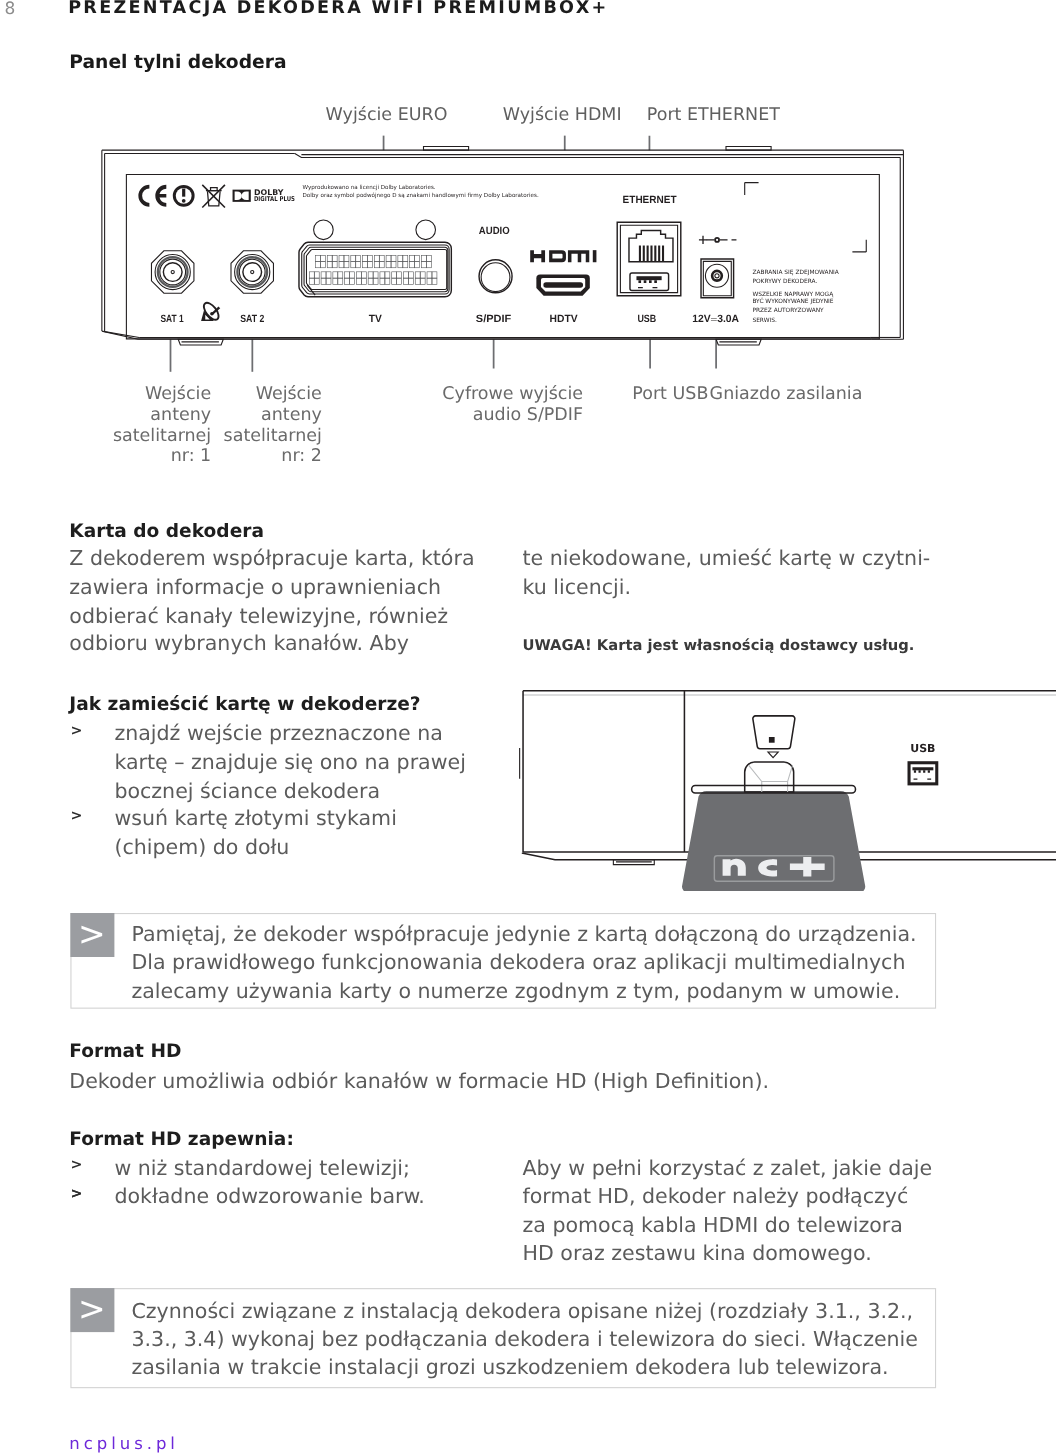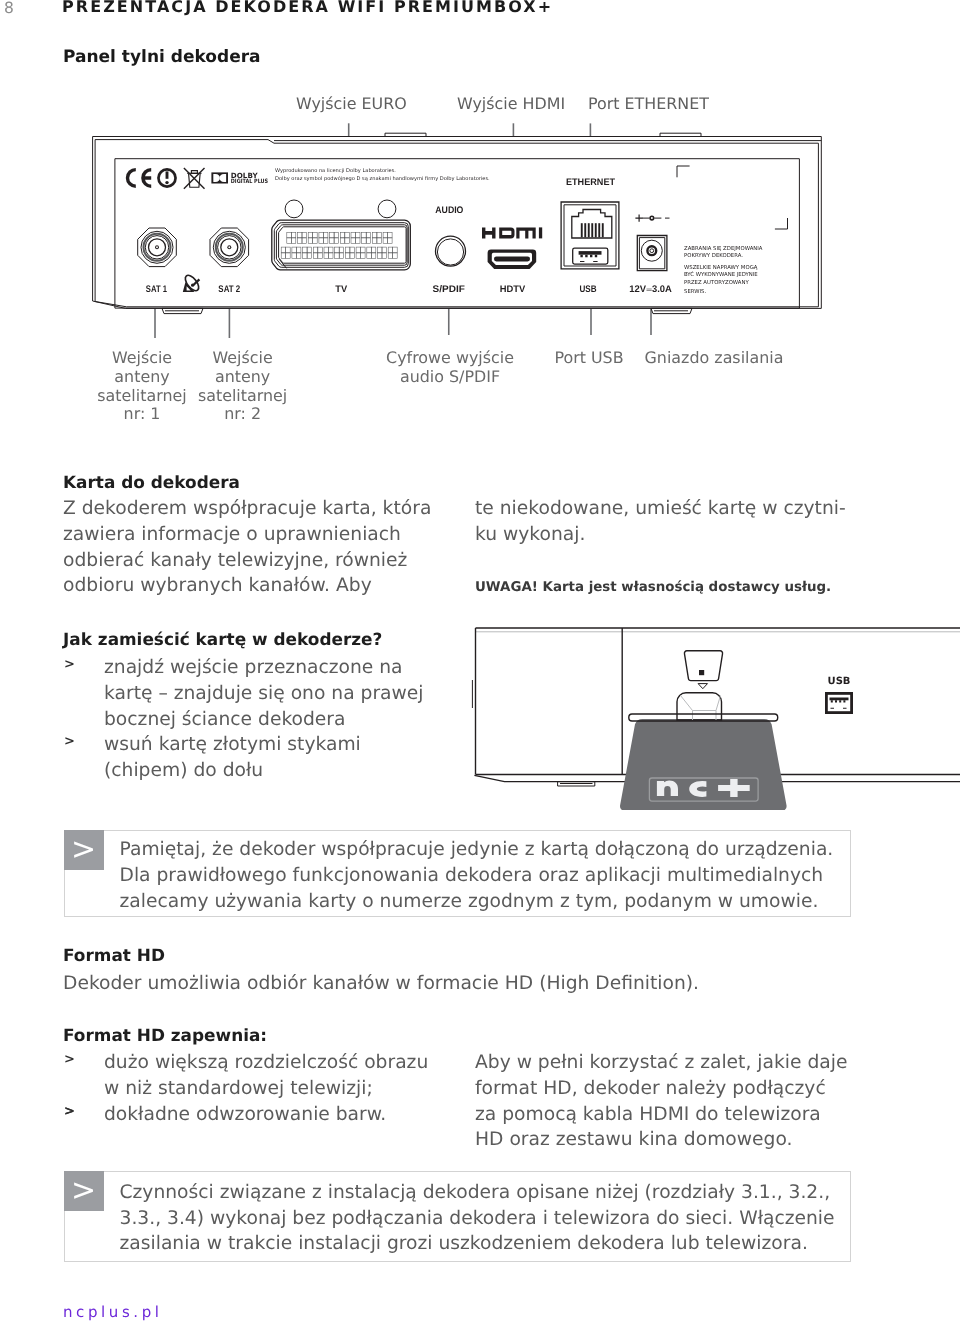--- a/index.html
+++ b/index.html
@@ -9,21 +9,21 @@
   
   .pagenum{position:absolute;left:4px;top:-1px;font-size:15.5px;color:#8c8c8c;letter-spacing:0px;}
   .runhead{position:absolute;left:62px;top:-3px;font-size:16px;color:#1c1c1c;font-weight:700;letter-spacing:2.05px;white-space:nowrap;}
 
   .h1{position:absolute;left:63px;top:47px;font-size:17px;font-weight:700;color:#1a1a1a;}
 
   
   .calltop{position:absolute;font-size:15.9px;color:#5f5f5f;white-space:nowrap;text-align:center;}
 
   
-  .callbot{position:absolute;font-size:15.9px;color:#6a6a6a;text-align:center;line-height:18.75px;white-space:nowrap;}
+  .callbot{position:absolute;font-size:15.9px;color:#6a6a6a;text-align:right;line-height:18.75px;white-space:nowrap;}
 
   
   .sec-h{position:absolute;font-size:16.9px;font-weight:700;color:#1e1e1e;white-space:nowrap;}
   .para{position:absolute;font-size:18.7px;color:#5b5b5b;line-height:25.8px;white-space:nowrap;}
   .para.small{font-size:13.4px;font-weight:700;color:#3a3a3a;}
 
   ul.bullets{position:absolute;margin:0;padding:0;list-style:none;font-size:18.7px;color:#5b5b5b;line-height:25.8px;}
   ul.bullets li{position:relative;padding-left:41px;white-space:nowrap;}
   ul.bullets li .bl{position:absolute;left:1px;top:-3px;font-size:13px;color:#2f2f2f;font-family:"DejaVu Sans",sans-serif;font-weight:700;}
 
@@ -384,21 +384,21 @@
 
   <div class="sec-h" style="left:63px;top:472px;">Karta do dekodera</div>
   <div class="para" style="left:63px;top:496px;">
     <div>Z dekoderem współpracuje karta, która</div>
     <div>zawiera informacje o uprawnieniach</div>
     <div>odbierać kanały telewizyjne, również</div>
     <div>odbioru wybranych kanałów. Aby</div>
   </div>
   <div class="para" style="left:475px;top:496px;">
     <div>te niekodowane, umieść kartę w czytni-</div>
-    <div>ku wykonaj.</div>
+    <div>ku licencji.</div>
   </div>
   <div class="para small" style="left:475px;top:575px;">UWAGA! Karta jest własnością dostawcy usług.</div>
 
   <div class="sec-h" style="left:63px;top:629px;">Jak zamieścić kartę w dekoderze?</div>
   <ul class="bullets" style="left:63px;top:655px;">
     <li>
         <span class="bl">&gt;</span>
       <div>znajdź wejście przeznaczone na</div>
       <div>kartę – znajduje się ono na prawej</div>
       <div>bocznej ściance dekodera</div>
@@ -484,21 +484,20 @@
     </div>
   </div>
 
   <div class="sec-h" style="left:63px;top:945px;">Format HD</div>
   <div class="para" style="left:63px;top:971px;">Dekoder umożliwia odbiór kanałów w formacie HD (High Definition).</div>
 
   <div class="sec-h" style="left:63px;top:1025px;">Format HD zapewnia:</div>
   <ul class="bullets" style="left:63px;top:1050px;">
     <li>
         <span class="bl">&gt;</span>
-      <div>dużo większą rozdzielczość obrazu</div>
       <div>w niż standardowej telewizji;</div>
     </li>
     <li>
         <span class="bl">&gt;</span>
     </li>
     <li>
         <span class="bl">&gt;</span>
       <div>dokładne odwzorowanie barw.</div>
     </li>
   </ul>

